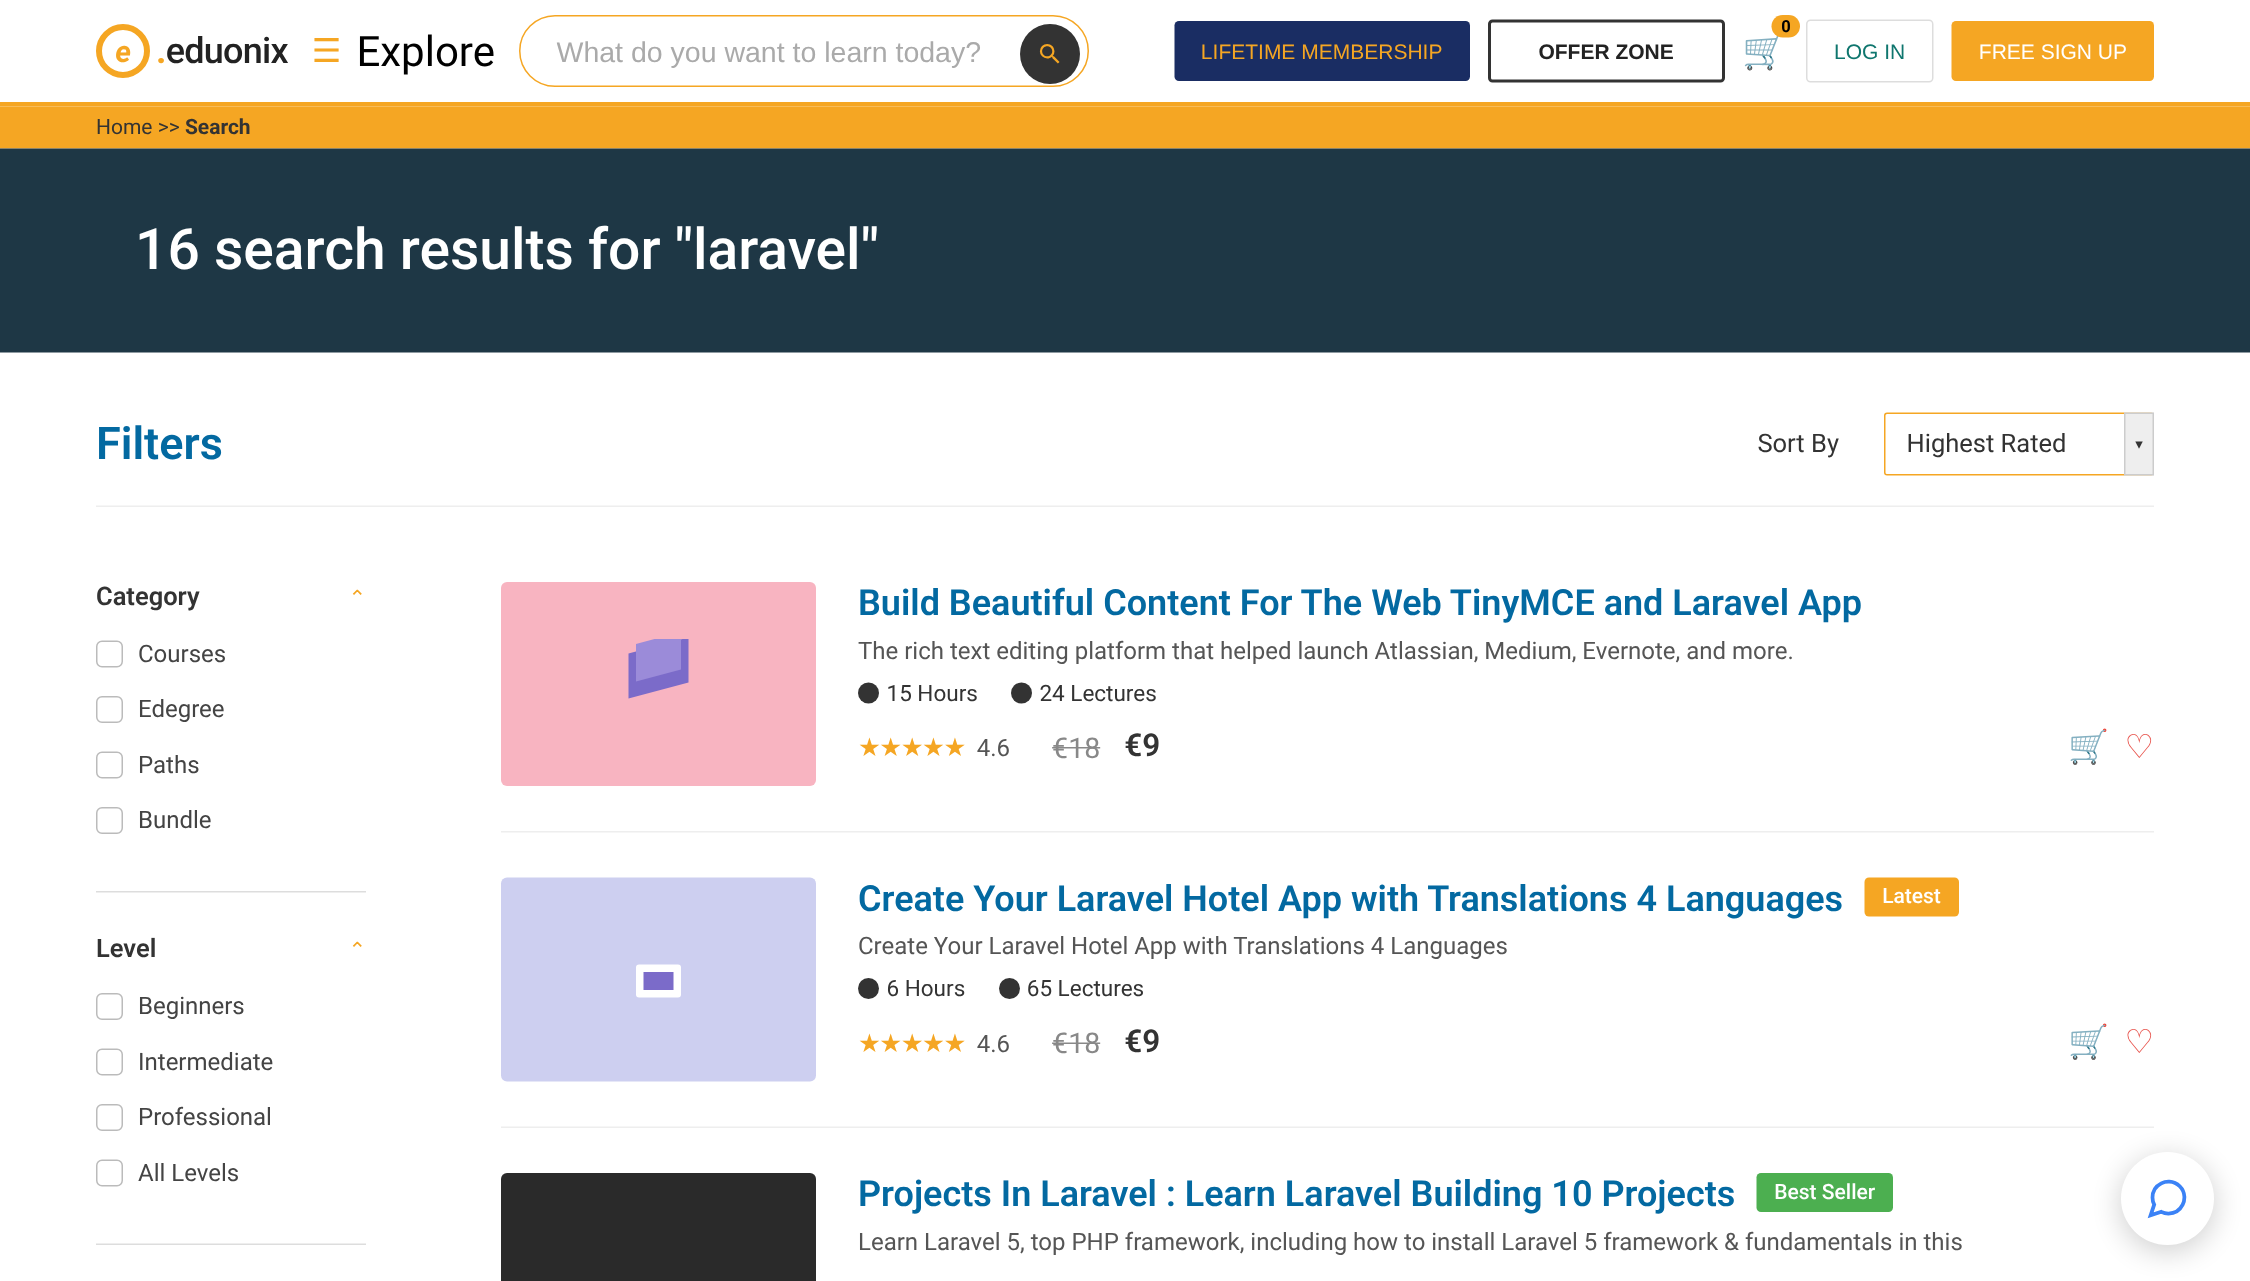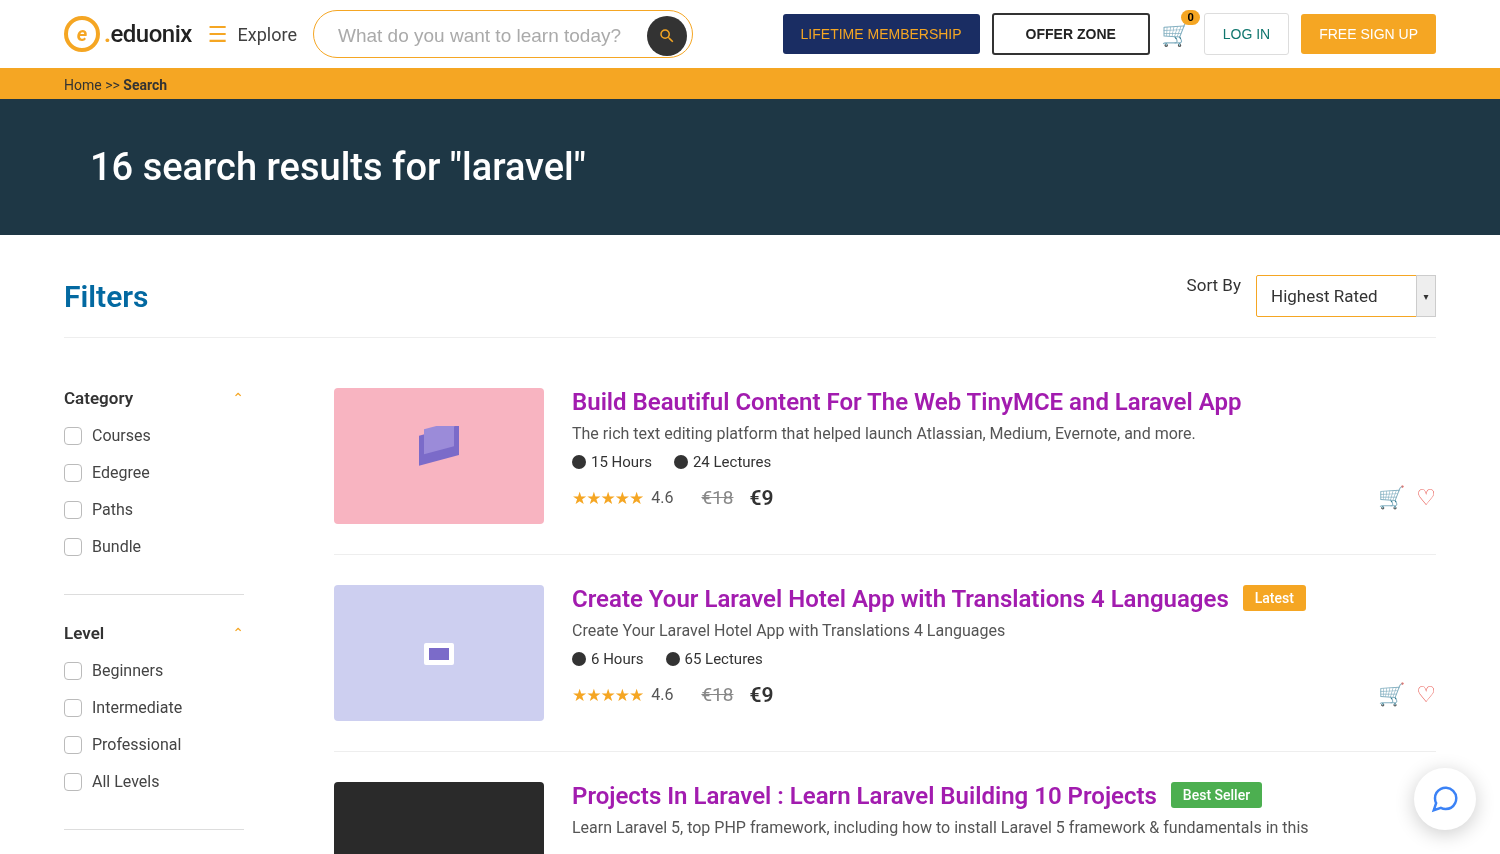--- a/index.html
+++ b/index.html
@@ -6,21 +6,21 @@
     body { font-family: -apple-system, BlinkMacSystemFont, 'Segoe UI', Roboto, sans-serif; background: #fff; color: #333; }
     
     .header { display: flex; align-items: center; padding: 10px 64px; gap: 16px; border-bottom: 3px solid #f5a623; }
     .logo-box { display: flex; align-items: center; gap: 4px; }
     .logo-icon { width: 36px; height: 36px; border-radius: 50%; border: 4px solid #f5a623; display: flex; align-items: center; justify-content: center; position: relative; }
     .logo-icon span { color: #f5a623; font-weight: bold; font-size: 20px; font-style: italic; }
     .logo-text { font-size: 24px; color: #222; font-weight: 500; letter-spacing: -0.5px; }
     .logo-dot { color: #f5a623; font-weight: bold; }
     .explore-box { display: flex; align-items: center; gap: 10px; cursor: pointer; }
     .hamburger { color: #f5a623; font-size: 22px; }
-    .explore-text { font-size: 18px; color: #404040; }
+    .explore-text { font-size: 28px; color: #000000; }
     .search-box { flex: 1; max-width: 380px; position: relative; }
     .search-input { width: 100%; padding: 14px 60px 10px 24px; border: 1px solid #f5a623; border-radius: 30px; font-size: 19px; outline: none; }
     .search-input::placeholder { color: #aaa; }
     .search-btn { position: absolute; right: 6px; top: 6px; width: 40px; height: 40px; border-radius: 50%; background: #333; border: none; display: flex; align-items: center; justify-content: center; cursor: pointer; }
     .search-btn svg { width: 18px; height: 18px; fill: #f5a623; }
     .header-right { margin-left: auto; display: flex; align-items: center; gap: 12px; }
     .btn-membership { background: #1a2d63; color: #f5a623; font-weight: normal; padding: 12px 18px; border: none; font-size: 14px; cursor: pointer; border-radius: 3px; }
     .btn-offer { background: #fff; color: #222; font-weight: bold; padding: 11px 32px; border: 2px solid #333; font-size: 14px; cursor: pointer; border-radius: 3px; }
     .cart-box { position: relative; cursor: pointer; }
     .cart-icon { font-size: 24px; color: #aaa; }
@@ -31,21 +31,21 @@
     .breadcrumb { background: #f5a623; padding: 6px 64px; font-size: 14px; color: #333; }
     .breadcrumb a { color: #333; text-decoration: none; }
     .breadcrumb strong { font-weight: bold; }
     
     .hero { background: #1e3745; padding: 46px 90px; color: #fff; }
     .hero h1 { font-size: 38px; font-weight: 500; }
     
     .content-wrap { padding: 40px 64px; }
     .top-bar { display: flex; align-items: center; justify-content: space-between; border-bottom: 1px solid #eee; padding-bottom: 20px; margin-bottom: 50px; }
     .filters-title { font-size: 30px; font-weight: 600; color: #0369a1; }
-    .sort-box { display: flex; gap: 15px; }
+    .sort-box { display: flex; align-items: center; gap: 30px; }
     .sort-label { font-size: 17px; color: #333; }
     .sort-select { position: relative; }
     .sort-input { padding: 10px 36px 10px 14px; border: 1px solid #f5a623; font-size: 17px; border-radius: 2px; min-width: 180px; background: #fff; cursor: pointer; }
     .sort-arrow { position: absolute; right: 0; top: 0; bottom: 0; width: 20px; background: #eee; border: 1px solid #ccc; display: flex; align-items: center; justify-content: center; font-size: 10px; cursor: pointer; }
     
     .main-layout { display: flex; gap: 90px; }
     .sidebar { width: 180px; }
     .filter-section { border-bottom: 1px solid #ddd; padding-bottom: 20px; margin-bottom: 28px; }
     .filter-head { display: flex; justify-content: space-between; align-items: center; margin-bottom: 18px; cursor: pointer; }
     .filter-head h3 { font-size: 17px; font-weight: 600; color: #333; }
@@ -55,21 +55,21 @@
     .filter-option-label { font-size: 16px; color: #444; }
     
     .results { flex: 1; }
     .course-card { display: flex; gap: 28px; padding-bottom: 30px; margin-bottom: 30px; border-bottom: 1px solid #eee; }
     .course-thumb { width: 210px; height: 136px; border-radius: 4px; flex-shrink: 0; display: flex; align-items: center; justify-content: center; }
     .thumb-pink { background: #f8b4c1; }
     .thumb-purple { background: #cdcff0; }
     .thumb-dark { background: #2a2a2a; }
     .course-body { flex: 1; }
     .course-title-row { display: flex; align-items: flex-start; gap: 14px; margin-bottom: 8px; }
-    .course-title { font-size: 24px; font-weight: 600; color: #a21caf; }
+    .course-title { font-size: 24px; font-weight: 600; color: #0369a1; }
     .badge { padding: 5px 12px; border-radius: 3px; font-size: 14px; color: #fff; font-weight: 500; flex-shrink: 0; }
     .badge-latest { background: #f5a623; }
     .badge-best { background: #4caf50; }
     .course-desc { font-size: 16px; color: #555; margin-bottom: 10px; }
     .course-meta { display: flex; gap: 22px; margin-bottom: 14px; font-size: 15px; color: #333; }
     .meta-item { display: flex; align-items: center; gap: 5px; }
     .meta-icon { width: 14px; height: 14px; background: #333; border-radius: 50%; display: inline-block; }
     .course-bottom { display: flex; align-items: center; }
     .stars { color: #f5a623; font-size: 17px; letter-spacing: -1px; }
     .rating { font-size: 16px; color: #555; margin-left: 8px; }

